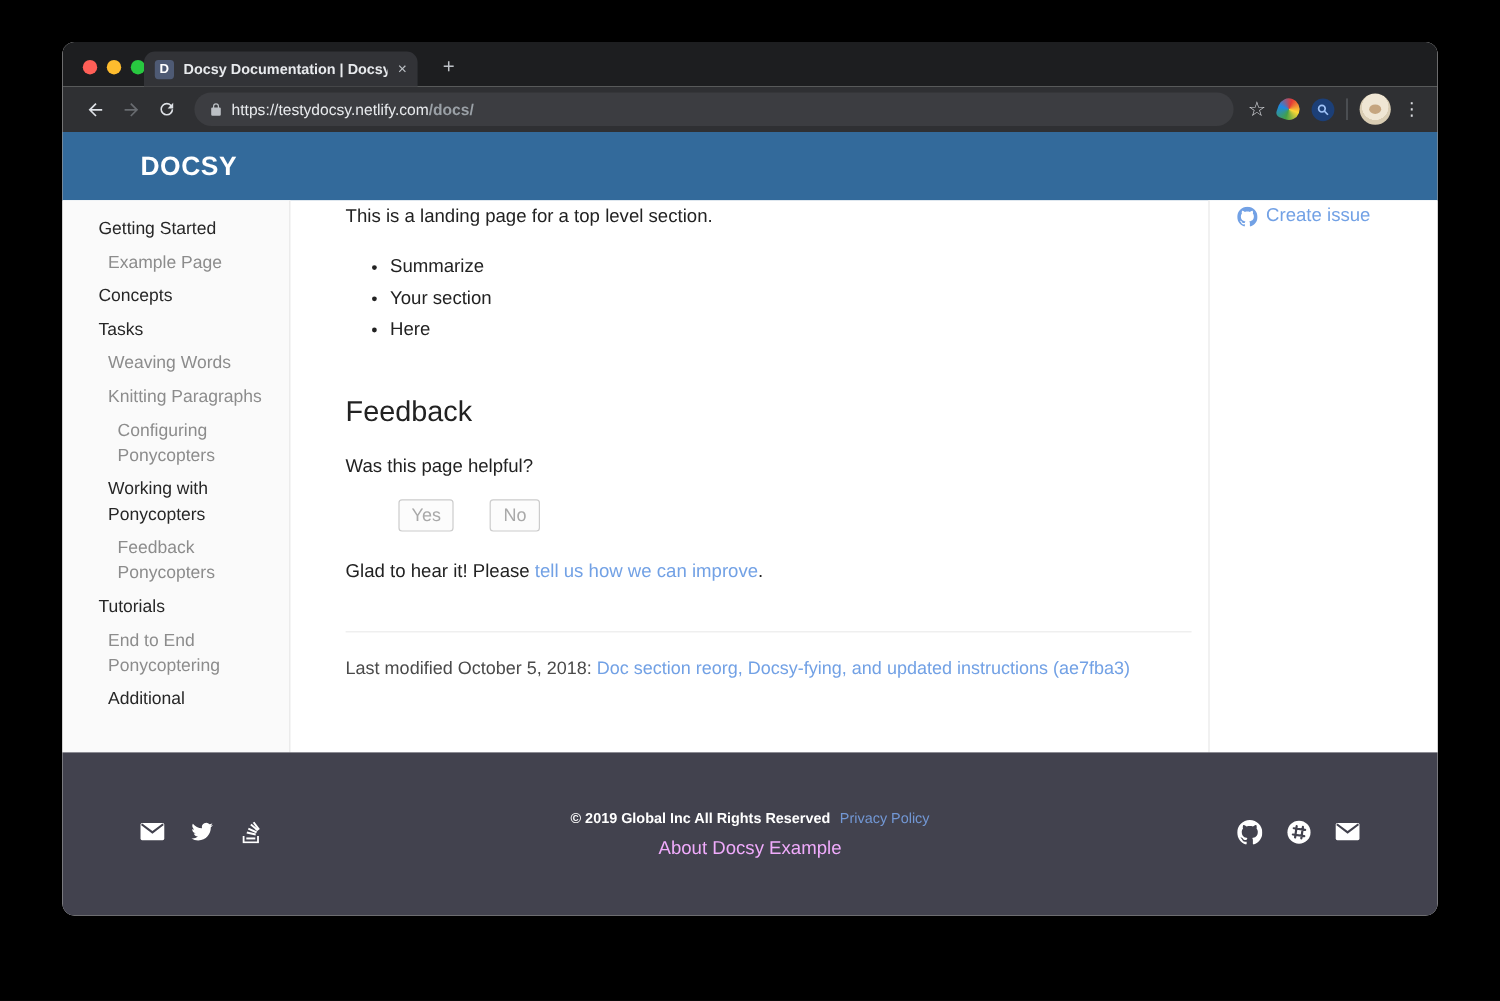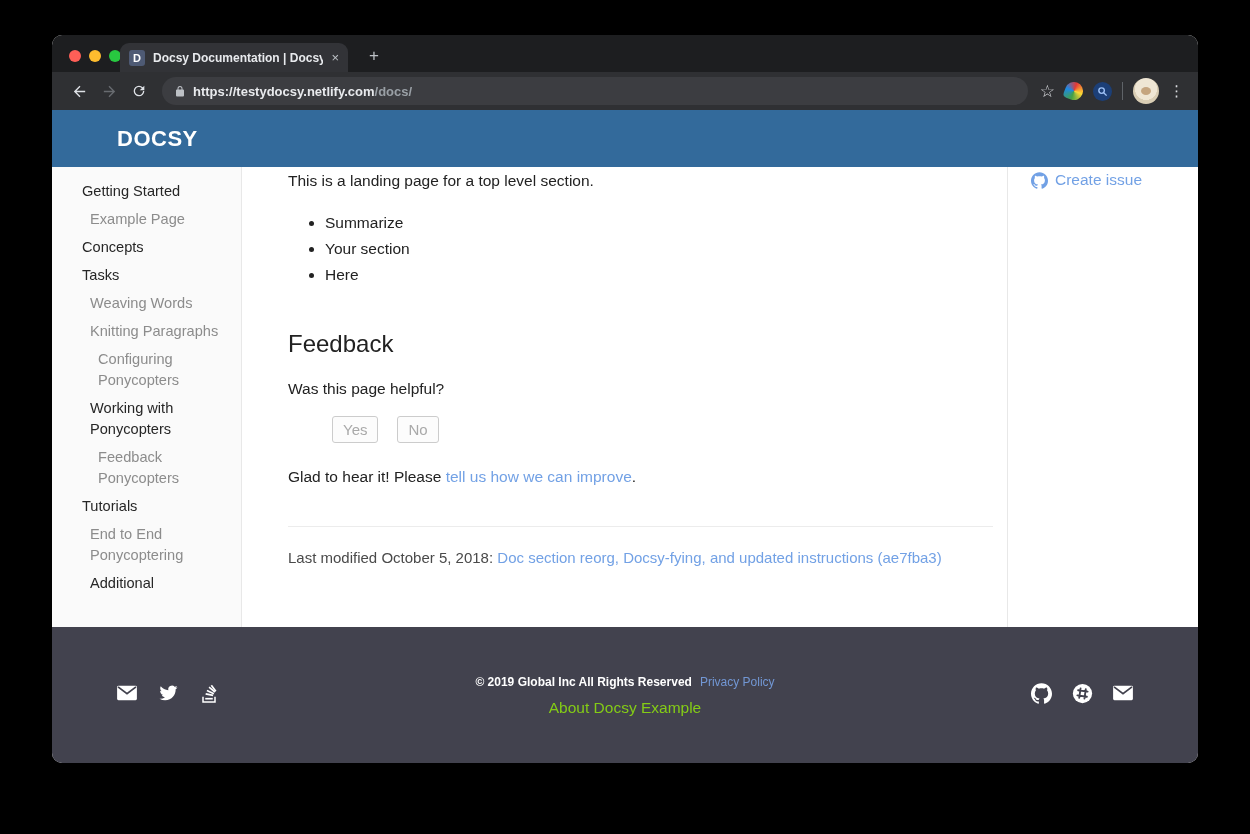--- a/index.html
+++ b/index.html
@@ -21,21 +21,21 @@
   .tab-title { color:#e8eaed; font-size:12px; font-weight:700; white-space:nowrap; overflow:hidden; flex:1; }
   .tab-close { color:#bdc1c6; font-size:13px; flex:none; cursor:default; }
   .newtab { position:absolute; left:310px; bottom:4px; color:#bdc1c6; font-size:17px; width:24px; height:24px;
             display:flex; align-items:center; justify-content:center; }
 
   .toolbar { height:38px; background:#2f3033; display:flex; align-items:center; padding:0 14px; gap:4px; flex:none; }
   .nav-btn { width:26px; height:26px; display:flex; align-items:center; justify-content:center; flex:none; }
   .omnibox { flex:1; height:28px; background:#3c3d41; border-radius:14px; margin:0 8px 0 6px;
              display:flex; align-items:center; padding:0 12px; gap:7px; min-width:0; }
   .url { font-size:13px; white-space:nowrap; overflow:hidden; }
-  .url .host { color:#e8eaed; font-weight:700; }
+  .url .host { color:#e8eaed; font-weight:400; }
   .url .path { color:#9aa0a6; font-weight:700; }
   .chrome-right { display:flex; align-items:center; gap:10px; flex:none; }
   .star { color:#dadce0; font-size:17px; }
   .ext-pin { width:18px; height:18px; border-radius:50% 50% 50% 4px;
              background:conic-gradient(#e53935,#fdd835,#43a047,#1e88e5,#e53935); transform:rotate(20deg); }
   .ext-key { width:19px; height:19px; border-radius:50%; background:#1c3f77; display:flex; align-items:center; justify-content:center; }
   .chrome-sep { width:1px; height:18px; background:#5f6368; }
   .avatar { width:26px; height:26px; border-radius:50%; background:radial-gradient(circle at 50% 42%, #efe6d4 0 55%, #d9cdb4 56% 100%);
             display:flex; align-items:center; justify-content:center; }
   .avatar i { width:10px; height:8px; border-radius:50%; background:#c5a57f; display:block; }
@@ -66,39 +66,39 @@
   .side-item.muted { color:#8c8c8c; }
 
   .main { width:765px; flex:none; padding:2px 14px 0 46px; color:#222; font-size:15.5px; }
   .main p { line-height:24px; }
   .main ul { margin:22px 0 0 37px; }
   .main li { margin-bottom:10px; line-height:16px; }
   .findout { margin-top:21px; }
   a.inline-link { color:#72a1e5; text-decoration:none; cursor:pointer; }
   h2.feedback { margin-top:47px; font-size:24px; font-weight:500; color:#222; }
   .question { margin-top:19px; }
-  .fb-buttons { margin-top:15px; display:flex; gap:19px;padding-left:44px; }
+  .fb-buttons { margin-top:15px; display:flex; gap:30px;padding-left:44px; }
   .fb-btn { font-family:"Liberation Sans", sans-serif; font-size:15px; color:#a9a9a9; background:#fcfcfc;
             border:1px solid #ccc; border-radius:3px; padding:4px 10px; cursor:pointer; }
   .response { margin-top:22px; }
   .main hr { border:0; border-top:1px solid #ececec; margin-top:37px; }
   .lastmod { margin-top:19px; font-size:15px; color:#4a4a4a; }
 
   .toc { flex:1; background:#fff; border-left:1px solid #e8e8e8; padding:4px 0 0 23px; }
   .create-issue { display:flex; align-items:center; gap:7px; color:#72a1e5; font-size:15.5px; cursor:pointer; }
 
   
   .footer { height:136px; background:#42424e; flex:none; display:flex; padding:48px 64px 0 64px; }
   .foot-icons { display:flex; gap:19px; margin-top:7px; }
   .foot-icons.right { margin-left:auto; }
   .ficon { width:22px; height:22px; display:flex; align-items:center; justify-content:center; cursor:pointer; }
   .foot-center { flex:1; text-align:center; }
   .copyright-line { font-size:12px; color:#fff; font-weight:700; }
   .copyright-line a { color:#7297d4; font-weight:400; margin-left:8px; text-decoration:none; }
-  .about-link { display:inline-block; margin-top:10px; font-size:15.5px; color:#84cc16; text-decoration:none; }
+  .about-link { display:inline-block; margin-top:10px; font-size:15.5px; color:#f0abfc; text-decoration:none; }
 </style>
 </head>
 <body>
 
 <div class="window">
 
   <div class="tabstrip">
     <div class="traffic">
       <span class="tl-red"></span>
       <span class="tl-yellow"></span>

